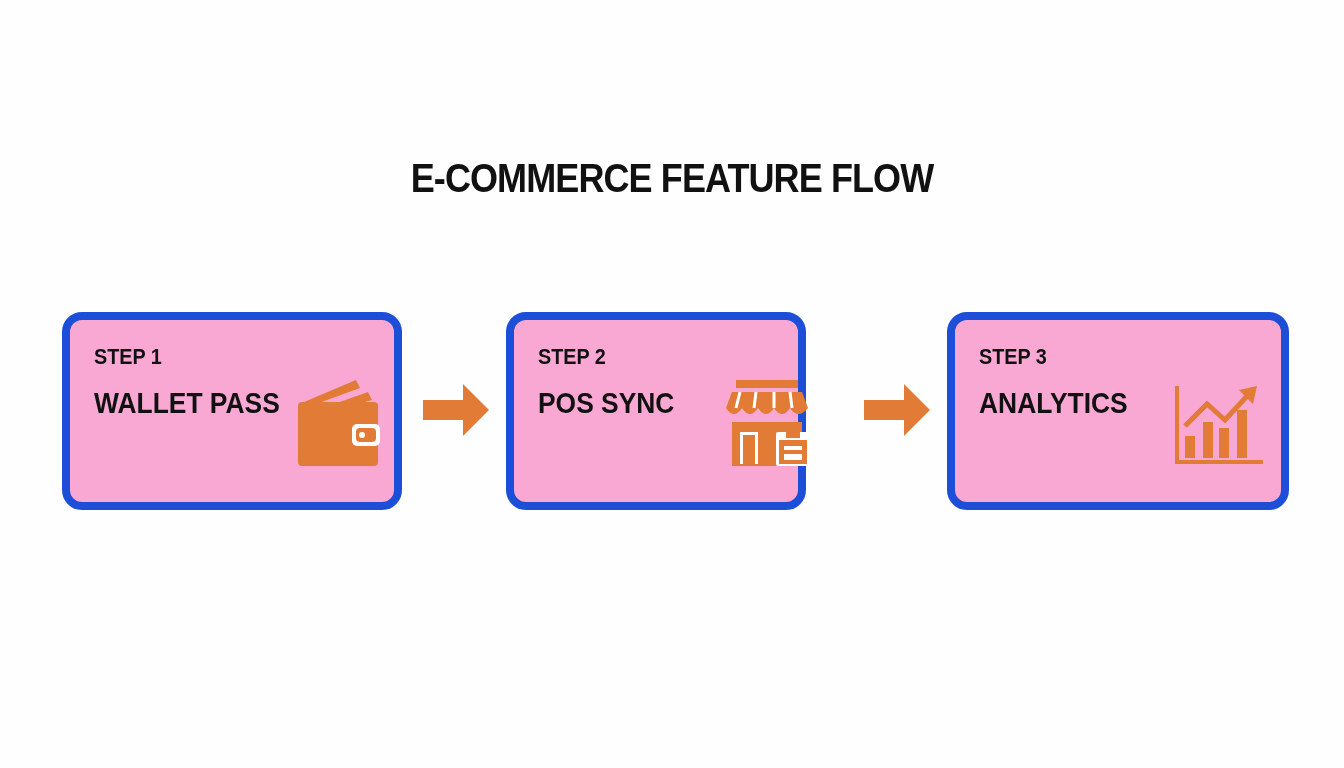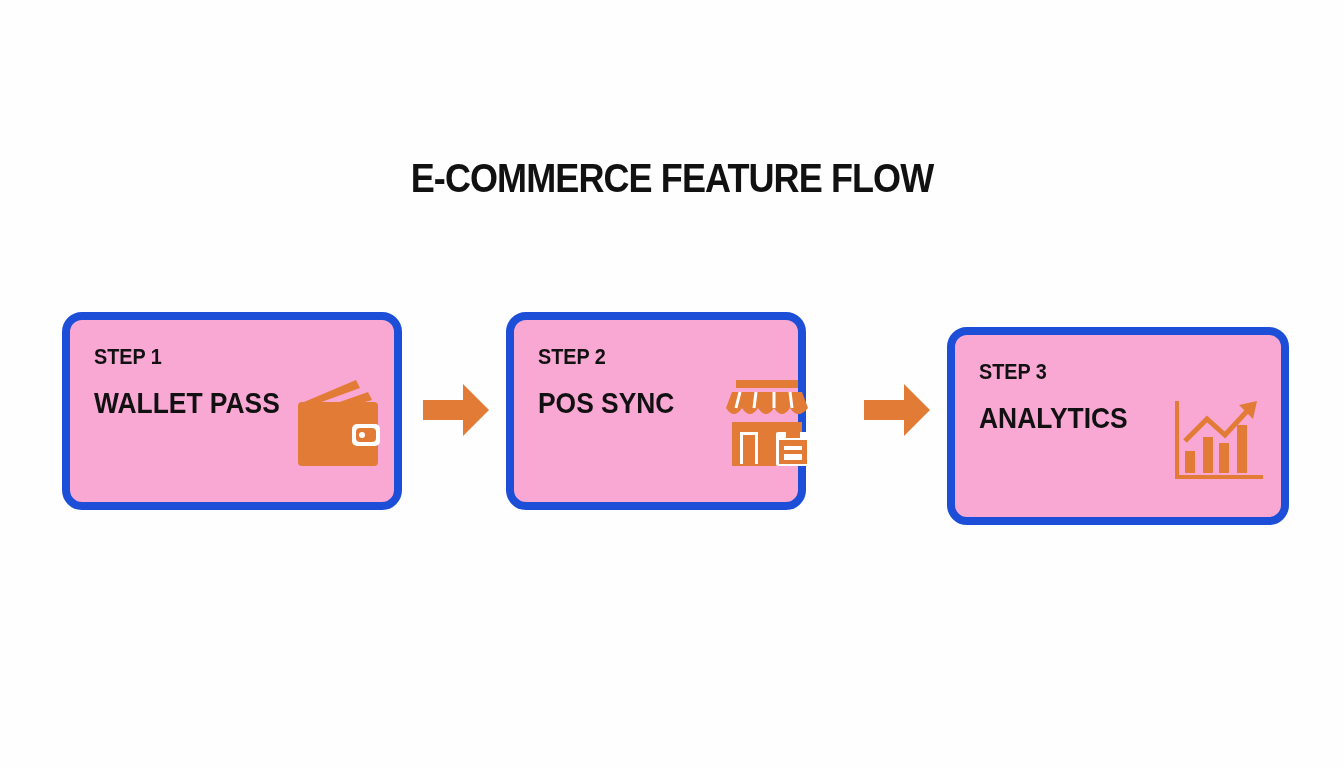--- a/index.html
+++ b/index.html
@@ -49,21 +49,21 @@
     <rect x="60" y="54" width="14" height="6" fill="#e27b35"></rect>
     <rect x="58" y="68" width="18" height="4" fill="#fff"></rect>
     <rect x="58" y="76" width="18" height="6" fill="#fff"></rect>
   </svg>
 </div>
 
 <svg class="arrow" style="left:864px;" width="68" height="52" viewBox="0 0 68 52">
   <path d="M0 16 H40 V0 L66 26 L40 52 V36 H0 Z" fill="#e27b35"></path>
 </svg>
 
-<div class="card" style="left:947px;width:342px;margin-top:15px;">
+<div class="card" style="left:947px;width:342px;">
   <div class="step">STEP 3</div>
   <div class="name">ANALYTICS</div>
   <svg class="icon" style="left:218px;top:64px;" width="92" height="82" viewBox="0 0 92 82">
     <rect x="2" y="2" width="4" height="78" fill="#e27b35"></rect>
     <rect x="2" y="76" width="88" height="4" fill="#e27b35"></rect>
     <rect x="12" y="52" width="10" height="22" fill="#e27b35"></rect>
     <rect x="30" y="38" width="10" height="36" fill="#e27b35"></rect>
     <rect x="46" y="44" width="10" height="30" fill="#e27b35"></rect>
     <rect x="64" y="26" width="10" height="48" fill="#e27b35"></rect>
     <path d="M12 42 L34 20 L52 36 L76 10" stroke="#e27b35" stroke-width="5" fill="none"></path>

